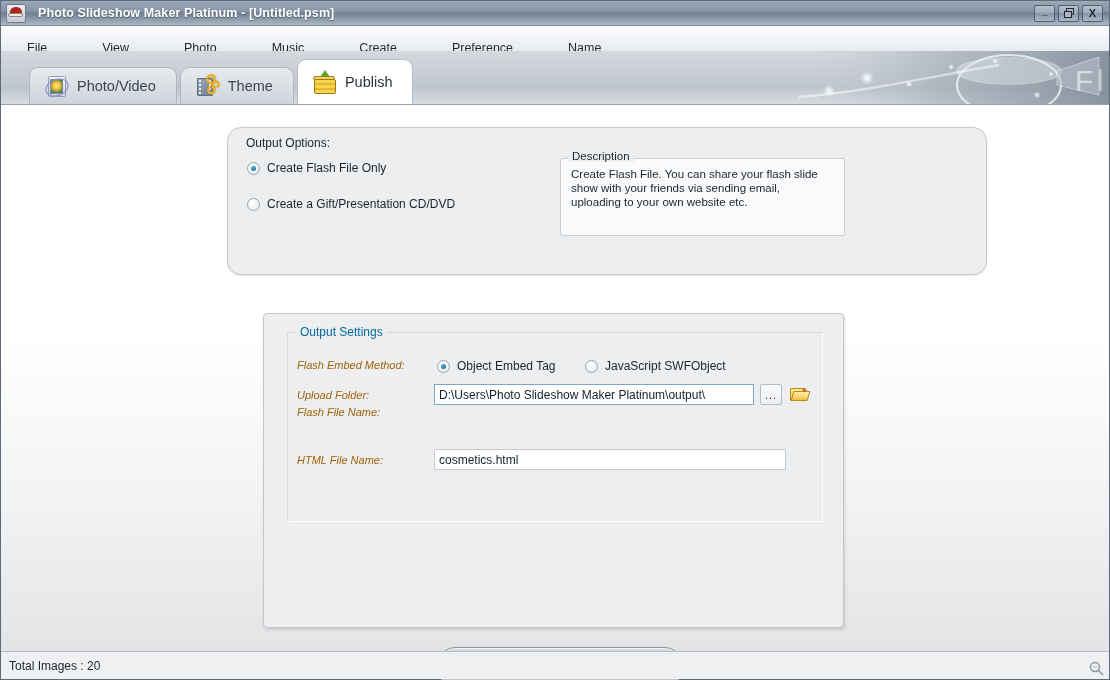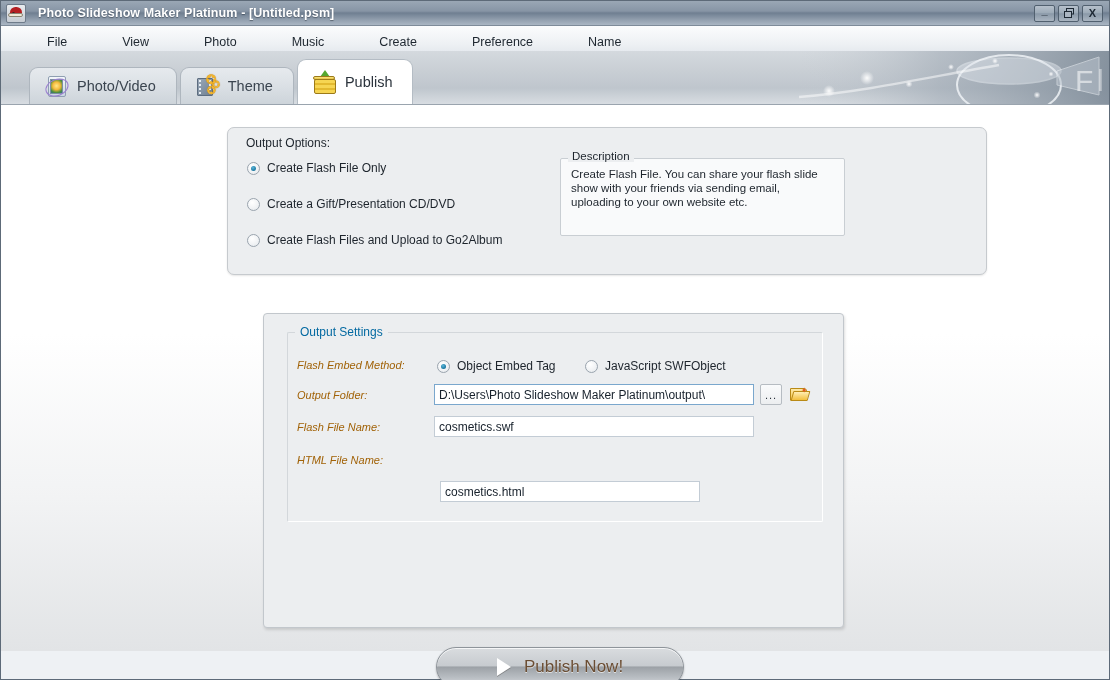--- a/index.html
+++ b/index.html
@@ -106,22 +106,22 @@
   
   #menubar {
     position: absolute;
     left: 0; top: 25px;
     width: 100%;
     height: 33px;
     box-sizing: border-box;
     background: linear-gradient(to bottom, #fbfcfd 0%, #eef1f4 55%, #dfe4ea 100%);
     border-bottom: 1px solid #c2cad2;
     display: flex;
-    align-items: center;
-    padding-left: 32px;
+    align-items: flex-end;
+    padding-left: 12px;
   }
   .menu-item {
     padding: 3px 14px;
     color: #1e2730;
     font-size: 12.5px;
     white-space: nowrap;
     margin-right: 27px;
   }
 
   
@@ -238,21 +238,21 @@
   }
 
   
   #output-options-panel {
     position: absolute;
     left: 226px; top: 22px;
     width: 760px; height: 148px;
     box-sizing: border-box;
     background: #eceef0;
     border: 1px solid #c6cace;
-    border-radius: 7px;
+    border-radius: 14px;
     box-shadow: 0 1px 2px rgba(0,0,0,.10);
   }
   #output-options-label {
     position: absolute; left: 18px; top: 8px;
     font-size: 12px; color: #1d242c;
   }
   .radio-row {
     position: absolute;
     left: 19px;
     display: flex;
@@ -562,24 +562,20 @@
       <div class="radio-row" style="top:33px;">
         <span class="radio checked"></span>
         <span>Create Flash File Only</span>
       </div>
 
       <div class="radio-row" style="top:69px;">
         <span class="radio"></span>
         <span>Create a Gift/Presentation CD/DVD</span>
       </div>
 
-      <div class="radio-row" style="top:105px;">
-        <span class="radio"></span>
-        <span>Create Flash Files and Upload to Go2Album</span>
-      </div>
 
       <div id="description-box">
         <div id="description-text">Create Flash File. You can share your flash slide show with your friends via sending email, uploading to your own website etc.</div>
       </div>
       <div id="description-legend">Description</div>
     </div>
 
     <div id="output-settings-panel">
       <div id="settings-fieldset"></div>
       <div id="settings-legend">Output Settings</div>
@@ -587,42 +583,51 @@
       <div class="field-label" style="left:33px; top:45px;">Flash Embed Method:</div>
       <div class="radio-row" style="left:173px; top:45px;">
         <span class="radio checked"></span>
         <span>Object Embed Tag</span>
       </div>
       <div class="radio-row" style="left:321px; top:45px;">
         <span class="radio"></span>
         <span>JavaScript SWFObject</span>
       </div>
 
-      <div class="field-label" style="left:33px; top:75px;">Output Folder:</div>
+      <div class="field-label" style="left:33px; top:75px;">Upload Folder:</div>
       <input class="text-input focused" style="left: 170px; top: 70px; width: 320px;" value="D:\Users\Photo Slideshow Maker Platinum\output\">
       <div class="icon-btn" style="left:496px; top:70px;">
         <span>...</span>
       </div>
       <div class="flat-icon-btn" style="left:522px; top:70px;">
         <span class="folder-glyph">
           <span class="tab2"></span>
           <span class="back"></span>
           <span class="flap"></span>
           <span class="spark">✦</span>
         </span>
       </div>
 
-      <div class="field-label" style="left:33px; top:107px;">Flash File Name:</div>
-      <input class="text-input" style="left: 170px; top: 102px; width: 320px; border-color: rgb(195, 204, 213);" value="cosmetics.swf">
+      <div class="field-label" style="left:33px; top:92px;">Flash File Name:</div>
 
       <div class="field-label" style="left:33px; top:140px;">HTML File Name:</div>
-      <input class="text-input" style="left: 176px; top: 135px; width: 260px; border-color: rgb(195, 204, 213); margin-top: 32px;" value="cosmetics.html">
+      <input class="text-input" style="left: 170px; top: 135px; width: 352px; border-color: rgb(195, 204, 213);" value="cosmetics.html">
 
       <div id="publish-now-button">
         <span id="publish-triangle"></span>
         <span id="publish-label">Publish Now!</span>
       </div>
     </div>
 
   </div>
 
+  <div id="statusbar">
+    <div id="status-text">Total Images : 20</div>
+    <div id="resize-grip">
+      <svg width="18" height="18" viewBox="0 0 18 18">
+        <circle cx="8" cy="8" r="4.5" fill="none" stroke="#8d949b" stroke-width="1.4"></circle>
+        <line x1="11" y1="11" x2="16" y2="16" stroke="#8d949b" stroke-width="1.6"></line>
+        <line x1="6" y1="8" x2="10" y2="8" stroke="#aab0b6" stroke-width="1"></line>
+      </svg>
+    </div>
+  </div>
 
 </div>
 
 </body></html>

